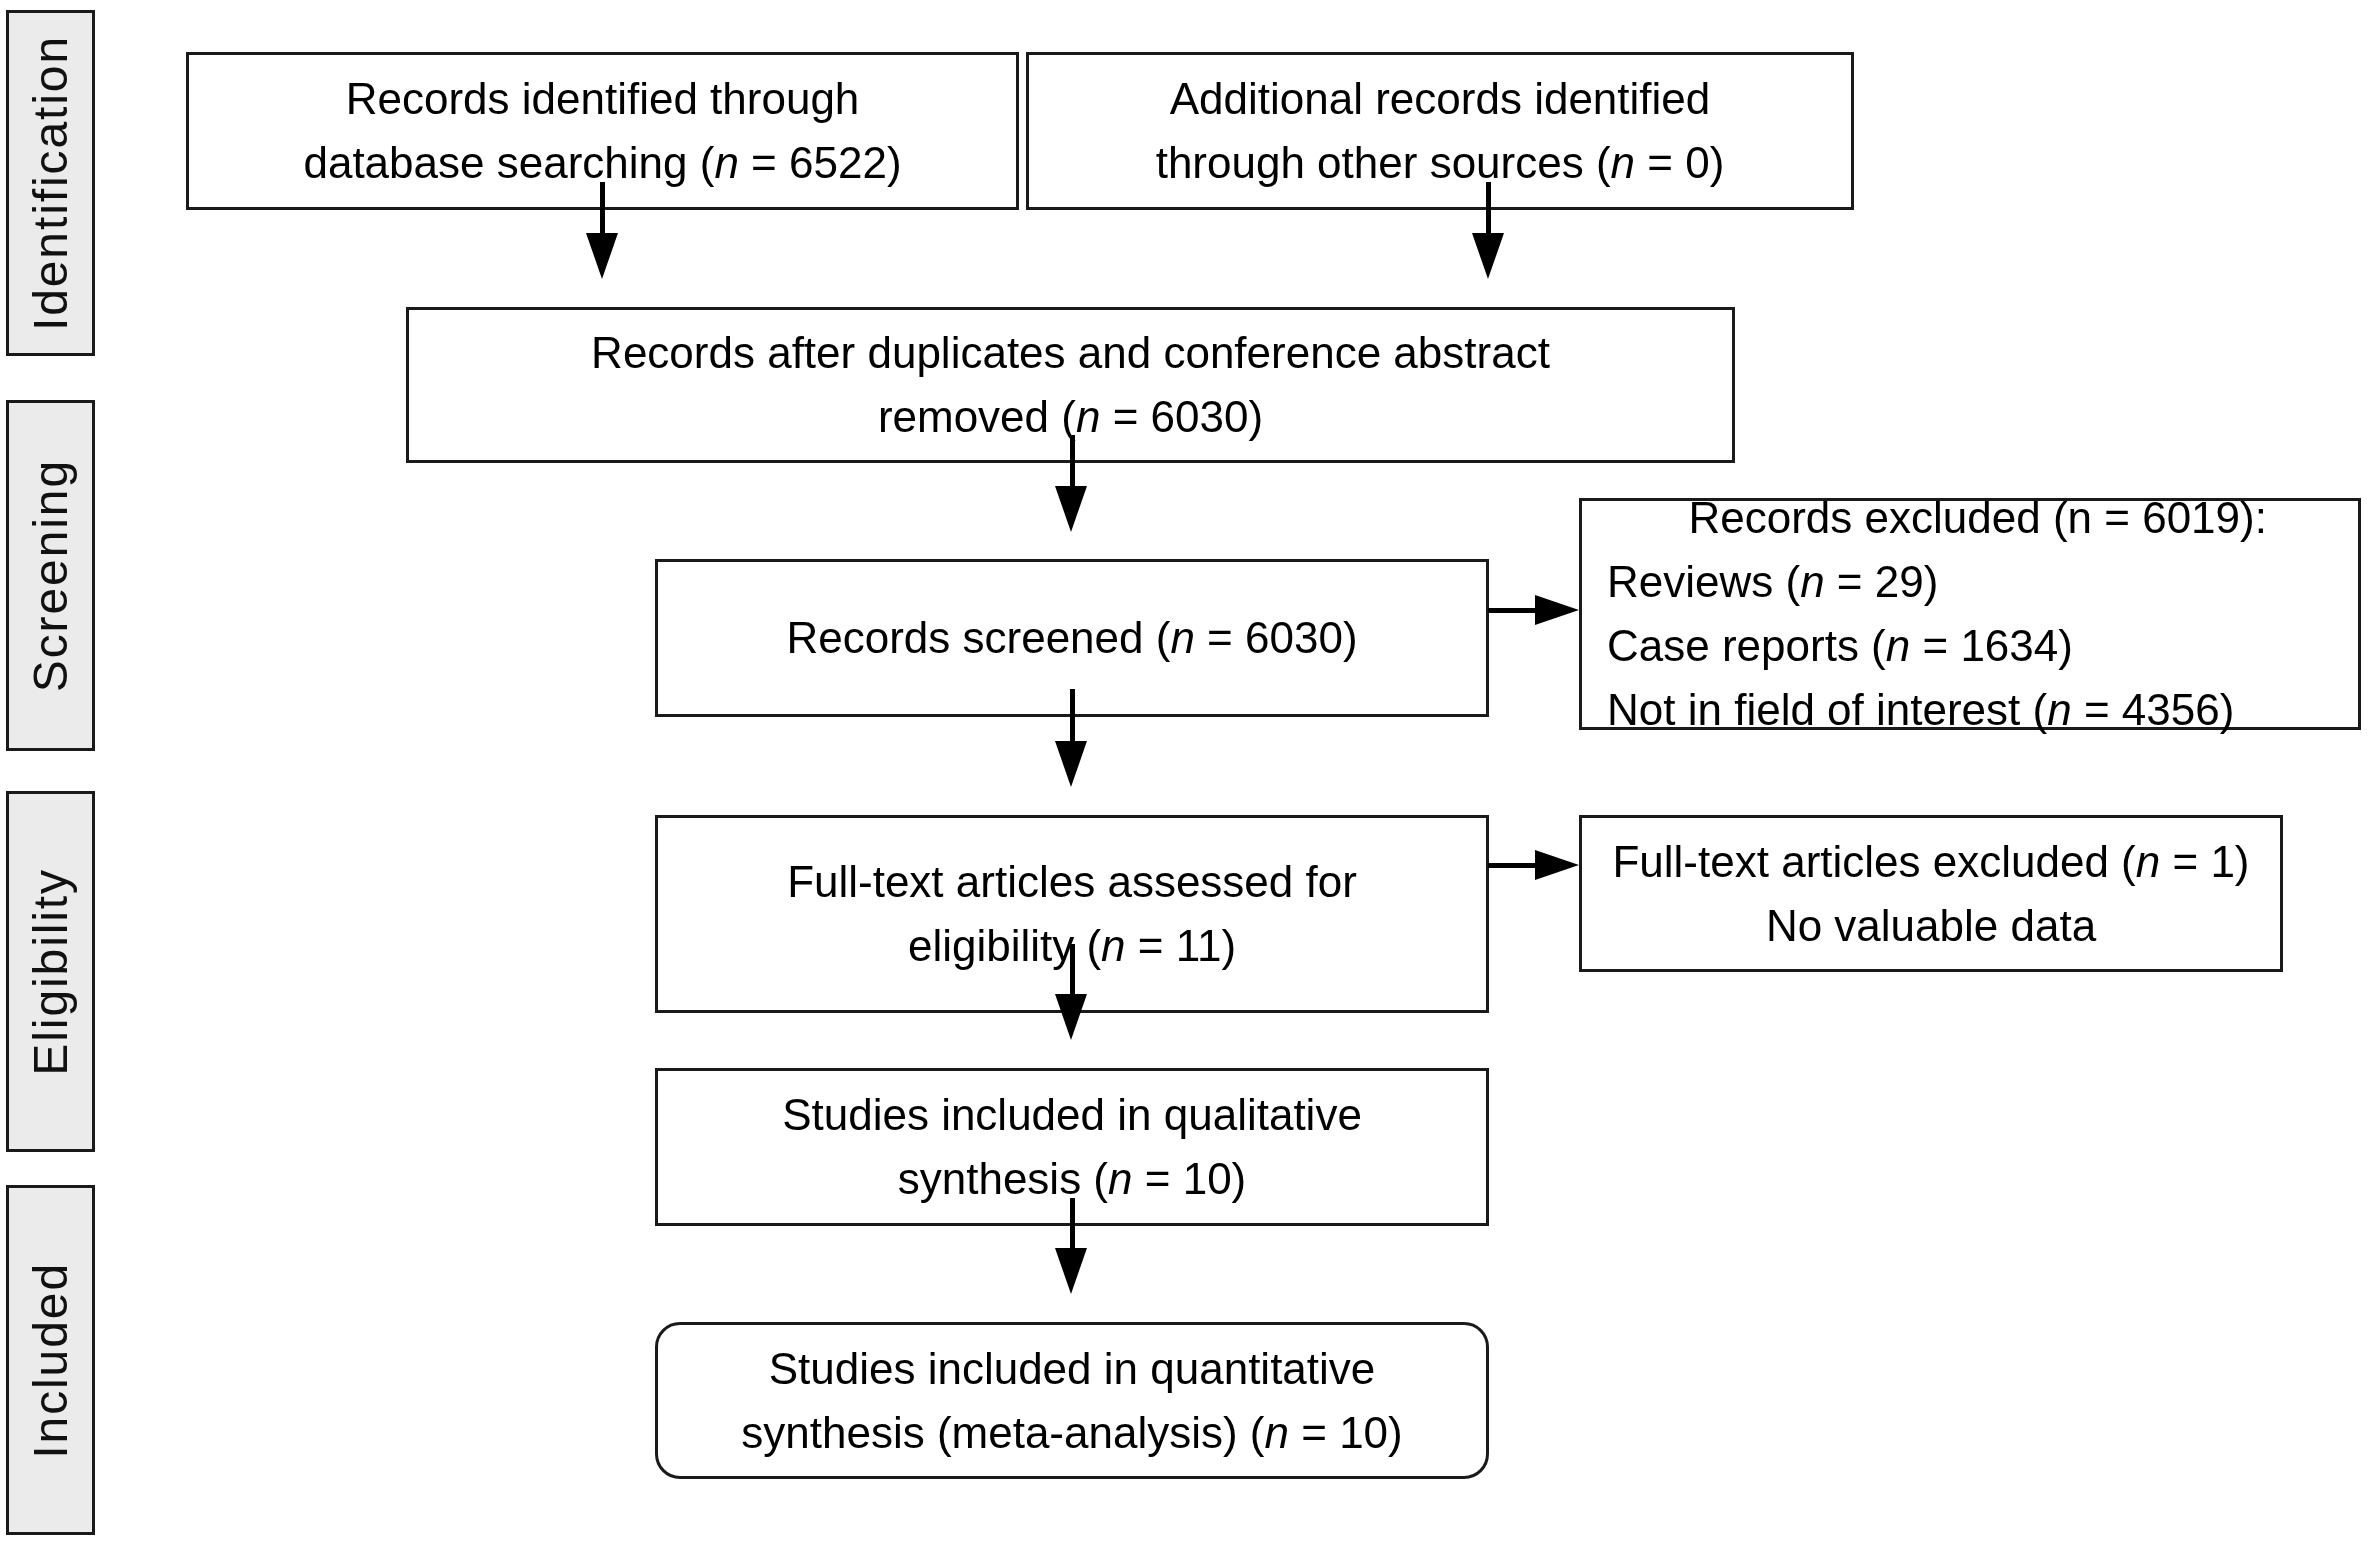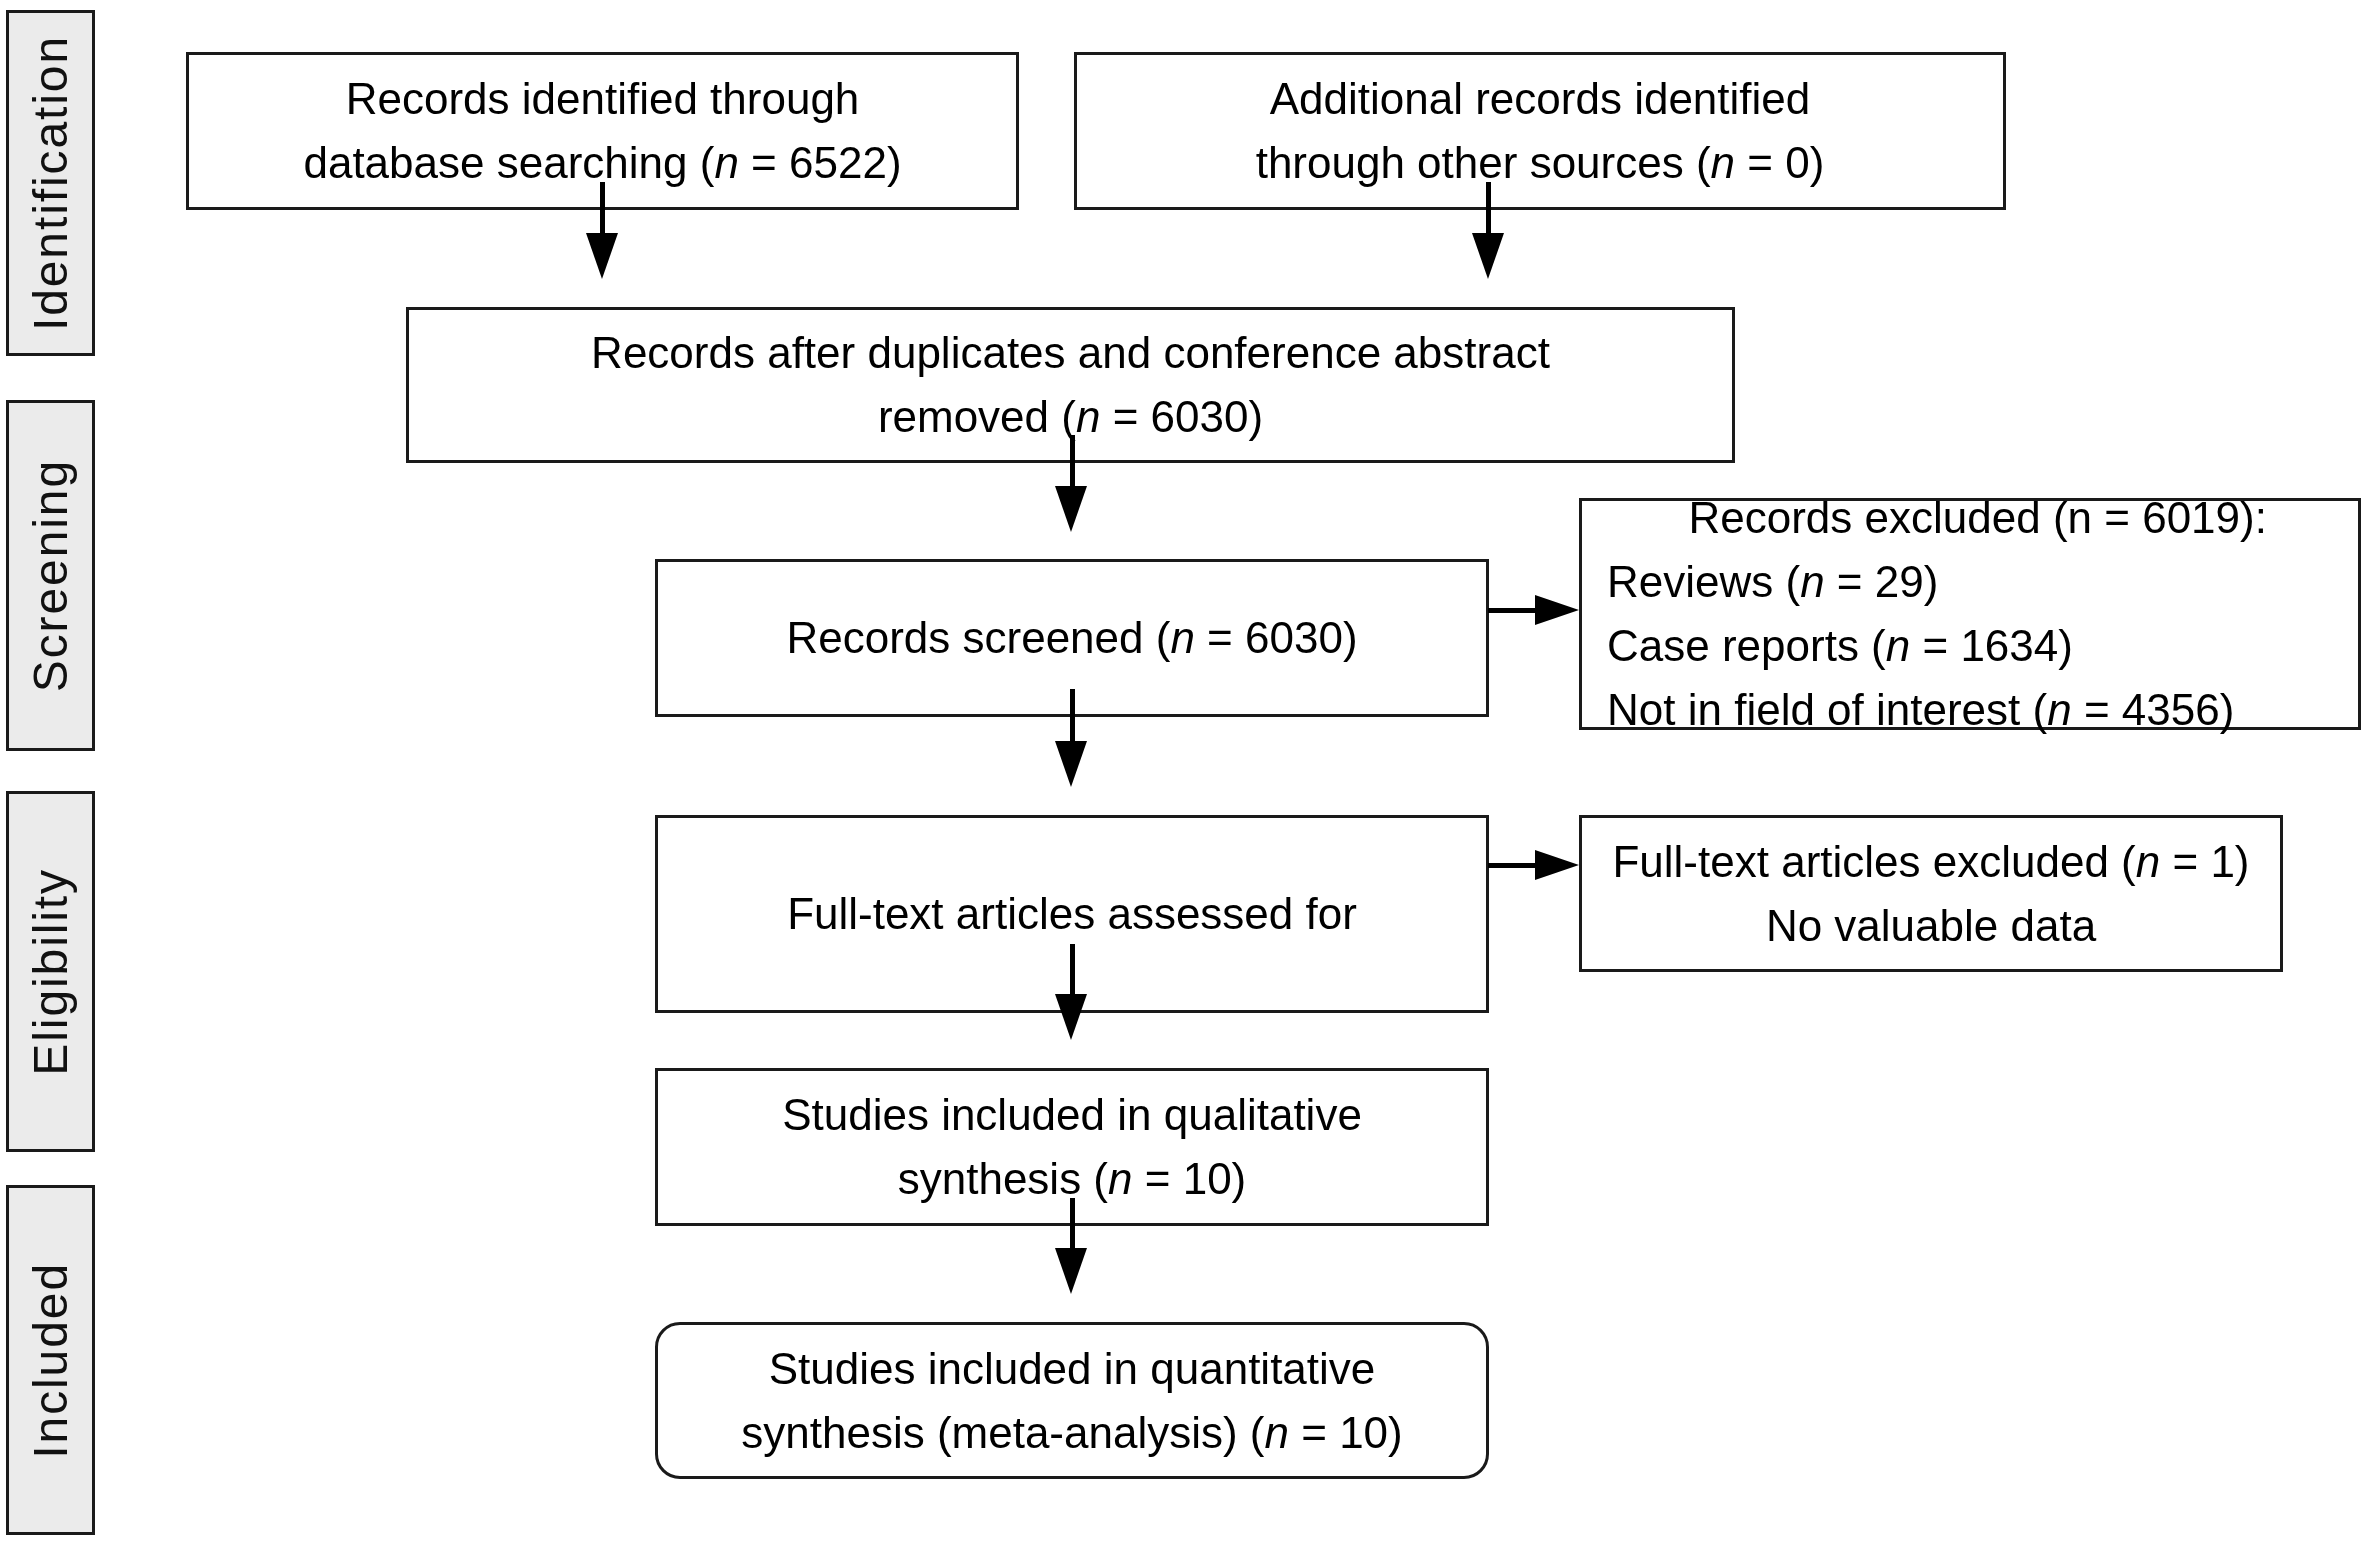--- a/index.html
+++ b/index.html
@@ -54,21 +54,21 @@
     <span class="stage-label">Eligibility</span>
   </div>
   <div class="stage-box" style="top:1185px;height:350px;">
     <span class="stage-label">Included</span>
   </div>
 
   <div class="fbox" id="records-identified-box" style="left:186px;top:24px;width:833px;height:158px;">
       <div class="tline"><span>Records identified through</span></div>
       <div class="tline"><span>database searching (</span><i>n</i><span> = 6522)</span></div>
     </div>
-  <div class="fbox" id="additional-records-box" style="left:1074px;top:24px;width:932px;height:158px;">
+  <div class="fbox" id="additional-records-box" style="left:1026px;top:24px;width:828px;height:158px;">
       <div class="tline"><span>Additional records identified</span></div>
       <div class="tline"><span>through other sources (</span><i>n</i><span> = 0)</span></div>
     </div>
 
   <div class="fbox" id="deduplicated-records-box" style="left:406px;top:279px;width:1329px;height:156px;">
       <div class="tline"><span>Records after duplicates and conference abstract</span></div>
       <div class="tline"><span>removed (</span><i>n</i><span> = 6030)</span></div>
     </div>
 
   <div class="fbox" id="records-screened-box" style="left:655px;top:531px;width:834px;height:158px;">
@@ -76,20 +76,21 @@
     </div>
   <div class="fbox" id="records-excluded-box" style="left:1579px;top:470px;width:782px;height:232px;">
       <div class="tline"><span>Records excluded (n = 6019):</span></div>
       <div class="tline"><span>Reviews (</span><i>n</i><span> = 29)</span></div>
       <div class="tline"><span>Case reports (</span><i>n</i><span> = 1634)</span></div>
       <div class="tline"><span>Not in field of interest (</span><i>n</i><span> = 4356)</span></div>
     </div>
 
   <div class="fbox" id="fulltext-assessed-box" style="left:655px;top:787px;width:834px;height:198px;">
       <div class="tline"><span>Full-text articles assessed for</span></div>
+      <div class="tline"><span>eligibility (</span><i>n</i><span> = 11)</span></div>
     </div>
   <div class="fbox" id="fulltext-excluded-box" style="left:1579px;top:787px;width:704px;height:157px;">
       <div class="tline"><span>Full-text articles excluded (</span><i>n</i><span> = 1)</span></div>
       <div class="tline"><span>No valuable data</span></div>
     </div>
 
   <div class="fbox" id="qualitative-synthesis-box" style="left:655px;top:1040px;width:834px;height:158px;">
       <div class="tline"><span>Studies included in qualitative</span></div>
       <div class="tline"><span>synthesis (</span><i>n</i><span> = 10)</span></div>
     </div>

